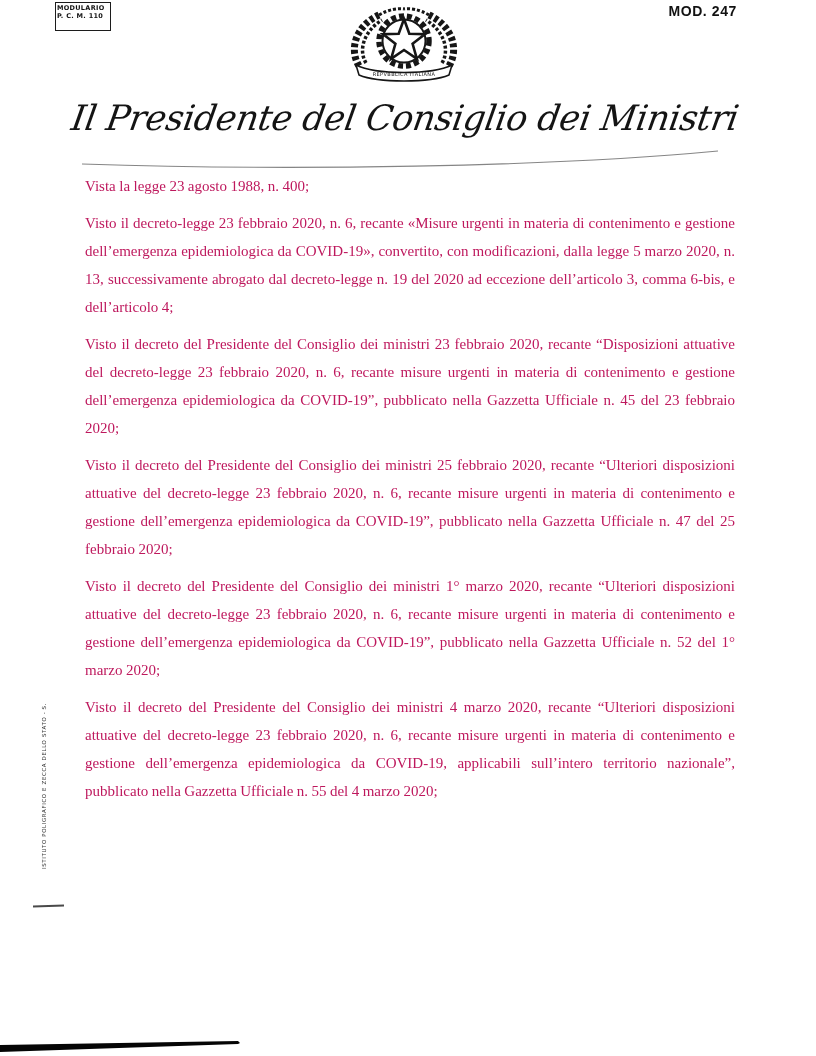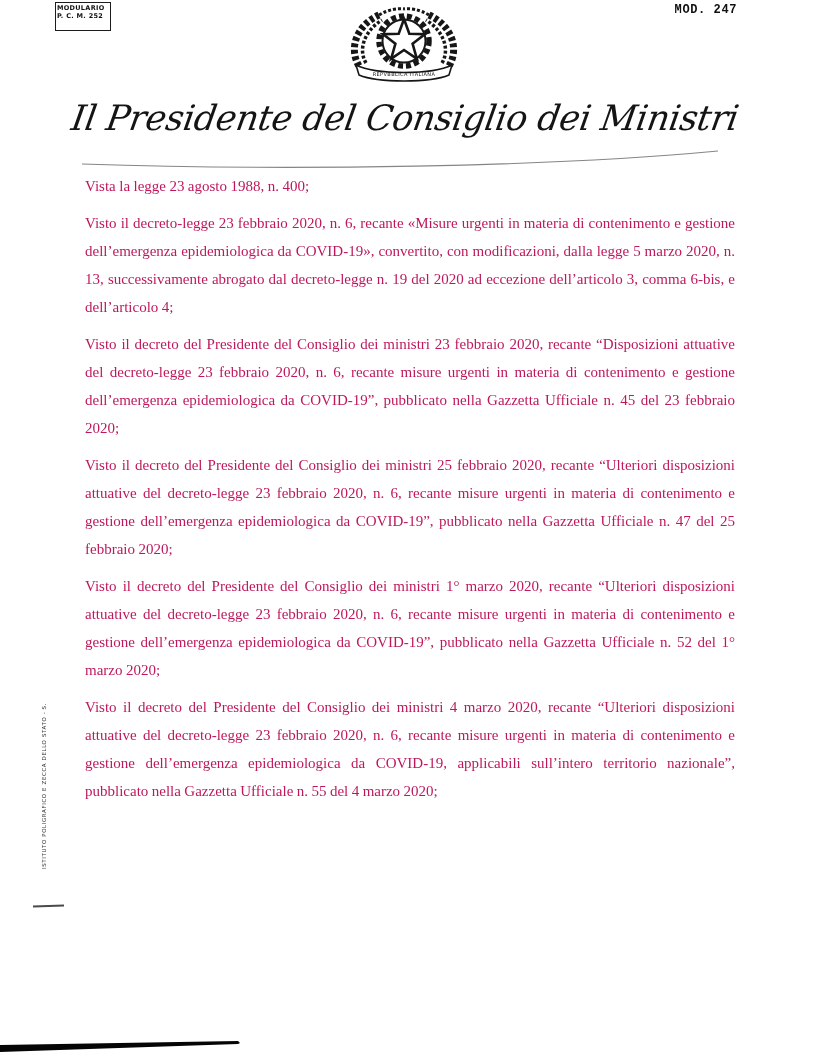--- a/index.html
+++ b/index.html
@@ -11,22 +11,22 @@
 
   .modulario-box {
     position:absolute; left:55px; top:2px; width:52px;
     border:1.5px solid #1c1c1c; padding:1px 1px 10px 1px;
     font-family:"DejaVu Sans", sans-serif; font-weight:bold;
     font-size:6.5px; line-height:8px; text-align:left;
     letter-spacing:0.3px; color:#111;
   }
   .mod-number {
     position:absolute; right:79px; top:3px;
-    font-family:Liberation Mono, monospace; font-weight:bold;
-    font-size:12px; letter-spacing:0.6px; color:#111;
+    font-family:Liberation Sans, sans-serif; font-weight:bold;
+    font-size:14px; letter-spacing:0.6px; color:#111;
   }
 
   .emblem { position:absolute; left:341px; top:6px; width:126px; height:78px; }
 
   .title {
     position:absolute; left:72px; top:98px; width:690px;
     font-family:"DejaVu Serif", serif; font-style:italic;
     font-size:35px; white-space:nowrap; color:#141414;
     transform:skewX(-9deg); letter-spacing:-0.5px;
   }
@@ -53,21 +53,21 @@
 
   .bottom-scan-line { position:absolute; left:0; top:1038px; }
 </style>
 </head>
 <body>
 
 <div class="page">
 
   <div class="modulario-box">
     <div>MODULARIO</div>
-    <div>P. C. M. 252</div>
+    <div>P. C. M. 110</div>
   </div>
 
   <div class="mod-number">MOD. 247</div>
 
   <div class="emblem">
     <svg width="126" height="78" viewBox="0 0 126 78" xmlns="http://www.w3.org/2000/svg">
 
       <path d="M18 60 C 8 44 14 20 38 9" stroke="#161616" stroke-width="7" fill="none" stroke-dasharray="4 2.5"></path>
       <path d="M108 60 C 118 44 112 20 88 9" stroke="#161616" stroke-width="7" fill="none" stroke-dasharray="4 2.5"></path>
       <path d="M25 57 C 17 44 23 25 41 14" stroke="#161616" stroke-width="3.5" fill="none" stroke-dasharray="3 2"></path>

